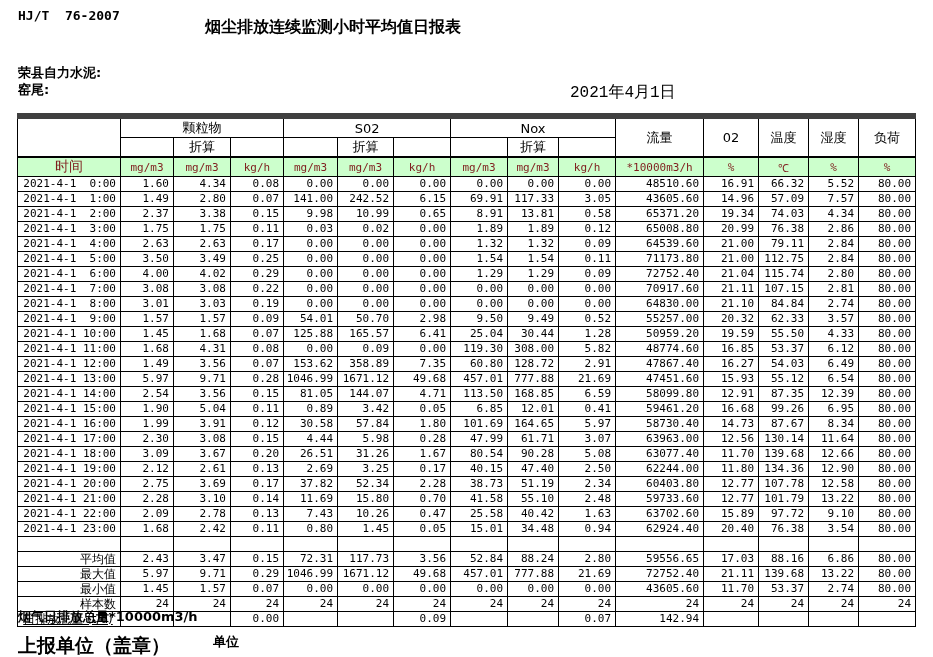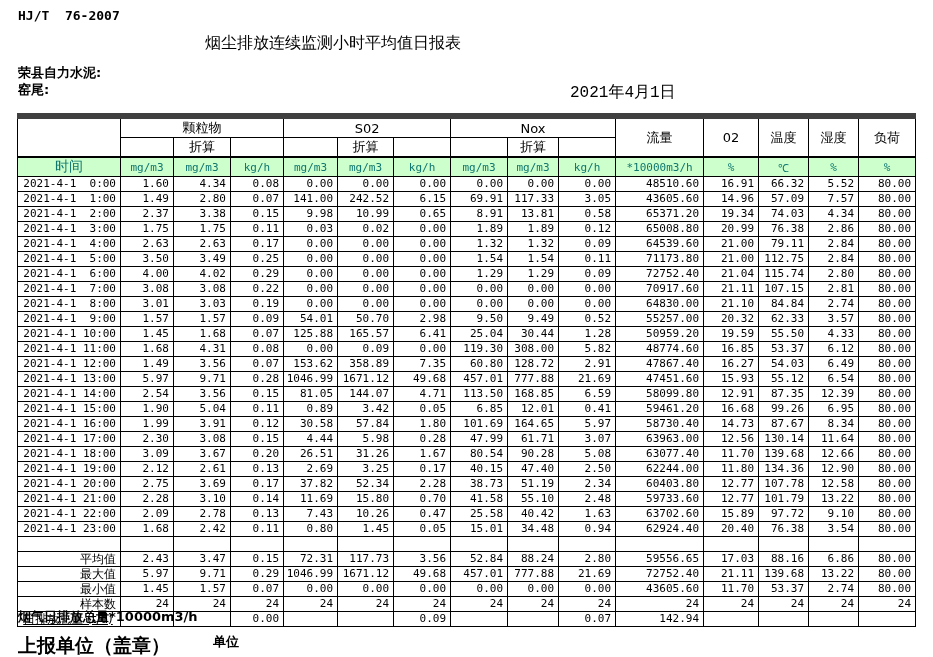--- a/index.html
+++ b/index.html
@@ -1,31 +1,31 @@
 <!DOCTYPE html>
 <html><head>
 <meta charset="utf-8">
 <style>
   html,body{margin:0;padding:0;background:#fff;}
   .sheet{position:relative;width:933px;height:657px;background:#ffffff;overflow:hidden;
          font-family:"DejaVu Sans",sans-serif;color:#000;}
   .std{position:absolute;left:18px;top:8px;font-size:13px;font-weight:bold;white-space:pre;
        font-family:"DejaVu Sans Mono",monospace;}
-  .title{position:absolute;left:205px;top:33px;font-size:16px;font-weight:normal;white-space:pre;}
+  .title{position:absolute;left:205px;top:17px;font-size:16px;font-weight:bold;white-space:pre;}
   .company{position:absolute;left:18px;top:64px;font-size:13px;font-weight:bold;white-space:pre;}
   .site{position:absolute;left:18px;top:81px;font-size:13px;font-weight:bold;white-space:pre;}
   .date{position:absolute;left:570px;top:82px;font-size:16px;white-space:pre;font-family:Liberation Mono, monospace;}
   table{position:absolute;left:17px;top:113px;width:898px;border-collapse:collapse;
         table-layout:fixed;}
   th,td{border:1px solid #000;padding:0 4px 0 0;overflow:hidden;white-space:pre;}
   table{border-top:6px solid #404040;}
   thead th{font-weight:normal;text-align:center;padding:0;}
   .h1 th{height:16px;font-size:13px;}
   .h2 th{height:13px;font-size:13px;}
-  .h3 th{height:15px;font-size:11px;background:#ccffcc;color:#0f766e;border-top:2px solid #000;
+  .h3 th{height:15px;font-size:11px;background:#ccffcc;color:#7f1d1d;border-top:2px solid #000;
          font-family:"DejaVu Sans Mono",monospace;}
   .h3 th.tl{font-size:14px;font-family:"DejaVu Sans",sans-serif;}
   tbody td{height:14px;line-height:14px;text-align:right;font-size:11px;
            font-family:"DejaVu Sans Mono",monospace;}
   tbody.summary .c0{font-size:12px;font-family:"DejaVu Sans",sans-serif;}
   tbody.summary tr:last-child td.c0{text-align:center;text-decoration:underline;padding-left:2px;}
   .f1{position:absolute;left:18px;top:608px;font-size:13px;font-weight:bold;white-space:pre;}
   .f2{position:absolute;left:18px;top:633px;font-size:19px;font-weight:bold;white-space:pre;}
   .f3{position:absolute;left:213px;top:633px;font-size:13px;font-weight:bold;white-space:pre;}
 </style>

